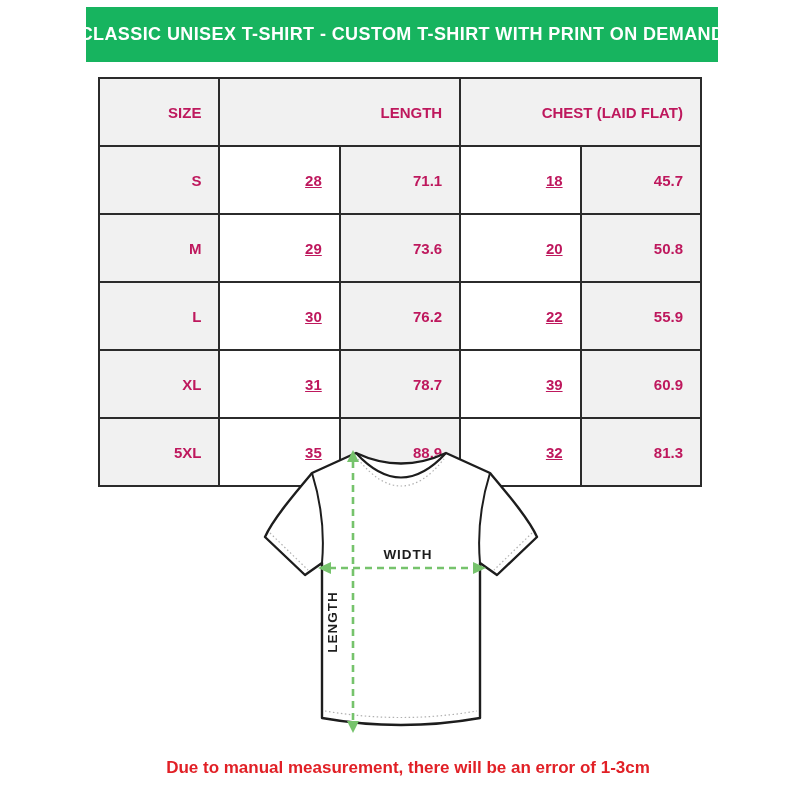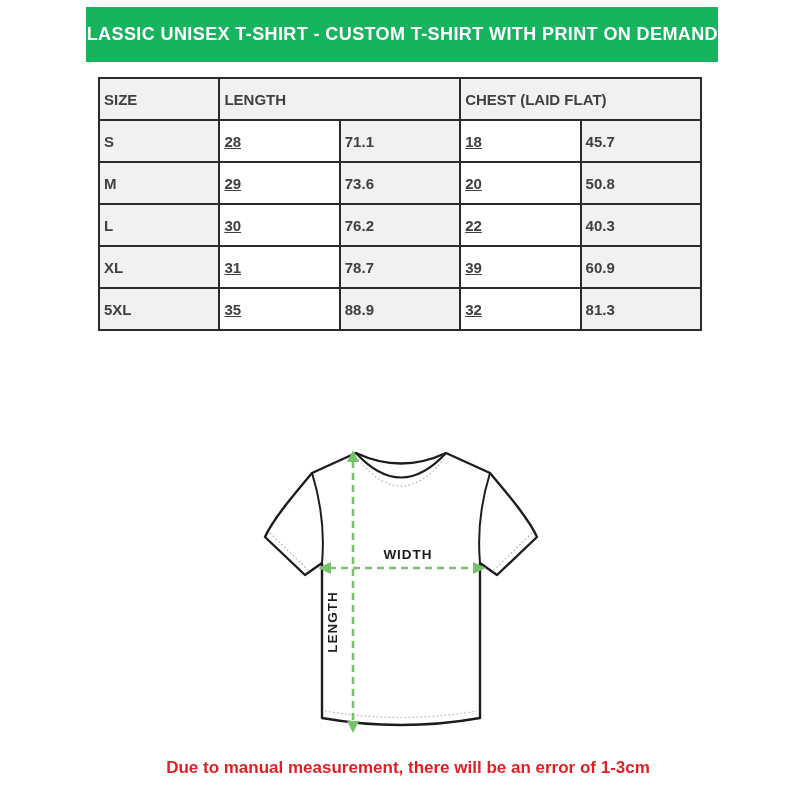--- a/index.html
+++ b/index.html
@@ -1,36 +1,36 @@
 <!DOCTYPE html>
 <html><head>
 <meta charset="utf-8">
 <style>
   html,body{margin:0;padding:0;background:#ffffff;}
   body{width:800px;height:800px;position:relative;font-family:"Liberation Sans",sans-serif;overflow:hidden;}
 
   
   .banner{
     position:absolute;left:86px;top:7px;width:632px;height:55px;
-    background:#17b45f;display:flex;align-items:center;justify-content:flex-end;
+    background:#17b45f;display:flex;align-items:center;justify-content:center;
   }
   .banner-title{
     color:#ffffff;font-weight:700;font-size:18px;letter-spacing:.4px;
     text-align:center;white-space:nowrap;
   }
 
   
   .chart-wrap{position:absolute;left:98px;top:77px;width:604px;}
   table.size-chart{
     width:604px;border-collapse:collapse;table-layout:fixed;
     border:2px solid #2b2b2b;
   }
   .size-chart th,.size-chart td{
-    border:2px solid #2b2b2b;height:32px;text-align:left;vertical-align:middle;
-    font-weight:700;font-size:15px;color:#404040;padding:4px;
+    border:2px solid #2b2b2b;height:32px;text-align:right;vertical-align:middle;
+    font-weight:700;font-size:15px;color:#be185d;padding:17px;
   }
   .shade{background:#f1f1f1;}
   .plain{background:#ffffff;text-decoration:underline;}
 
   
   .diagram{position:absolute;left:240px;top:430px;width:320px;height:320px;}
   .svg-label{font-family:"Liberation Sans",sans-serif;font-weight:700;fill:#1d1d1d;}
 
   
   .footnote{
@@ -74,21 +74,21 @@
         <td class="plain">29</td>
         <td class="shade">73.6</td>
         <td class="plain">20</td>
         <td class="shade">50.8</td>
       </tr>
       <tr>
         <td class="shade">L</td>
         <td class="plain">30</td>
         <td class="shade">76.2</td>
         <td class="plain">22</td>
-        <td class="shade">40.3</td>
+        <td class="shade">55.9</td>
       </tr>
       <tr>
         <td class="shade">XL</td>
         <td class="plain">31</td>
         <td class="shade">78.7</td>
         <td class="plain">39</td>
         <td class="shade">60.9</td>
       </tr>
       <tr>
         <td class="shade">5XL</td>

